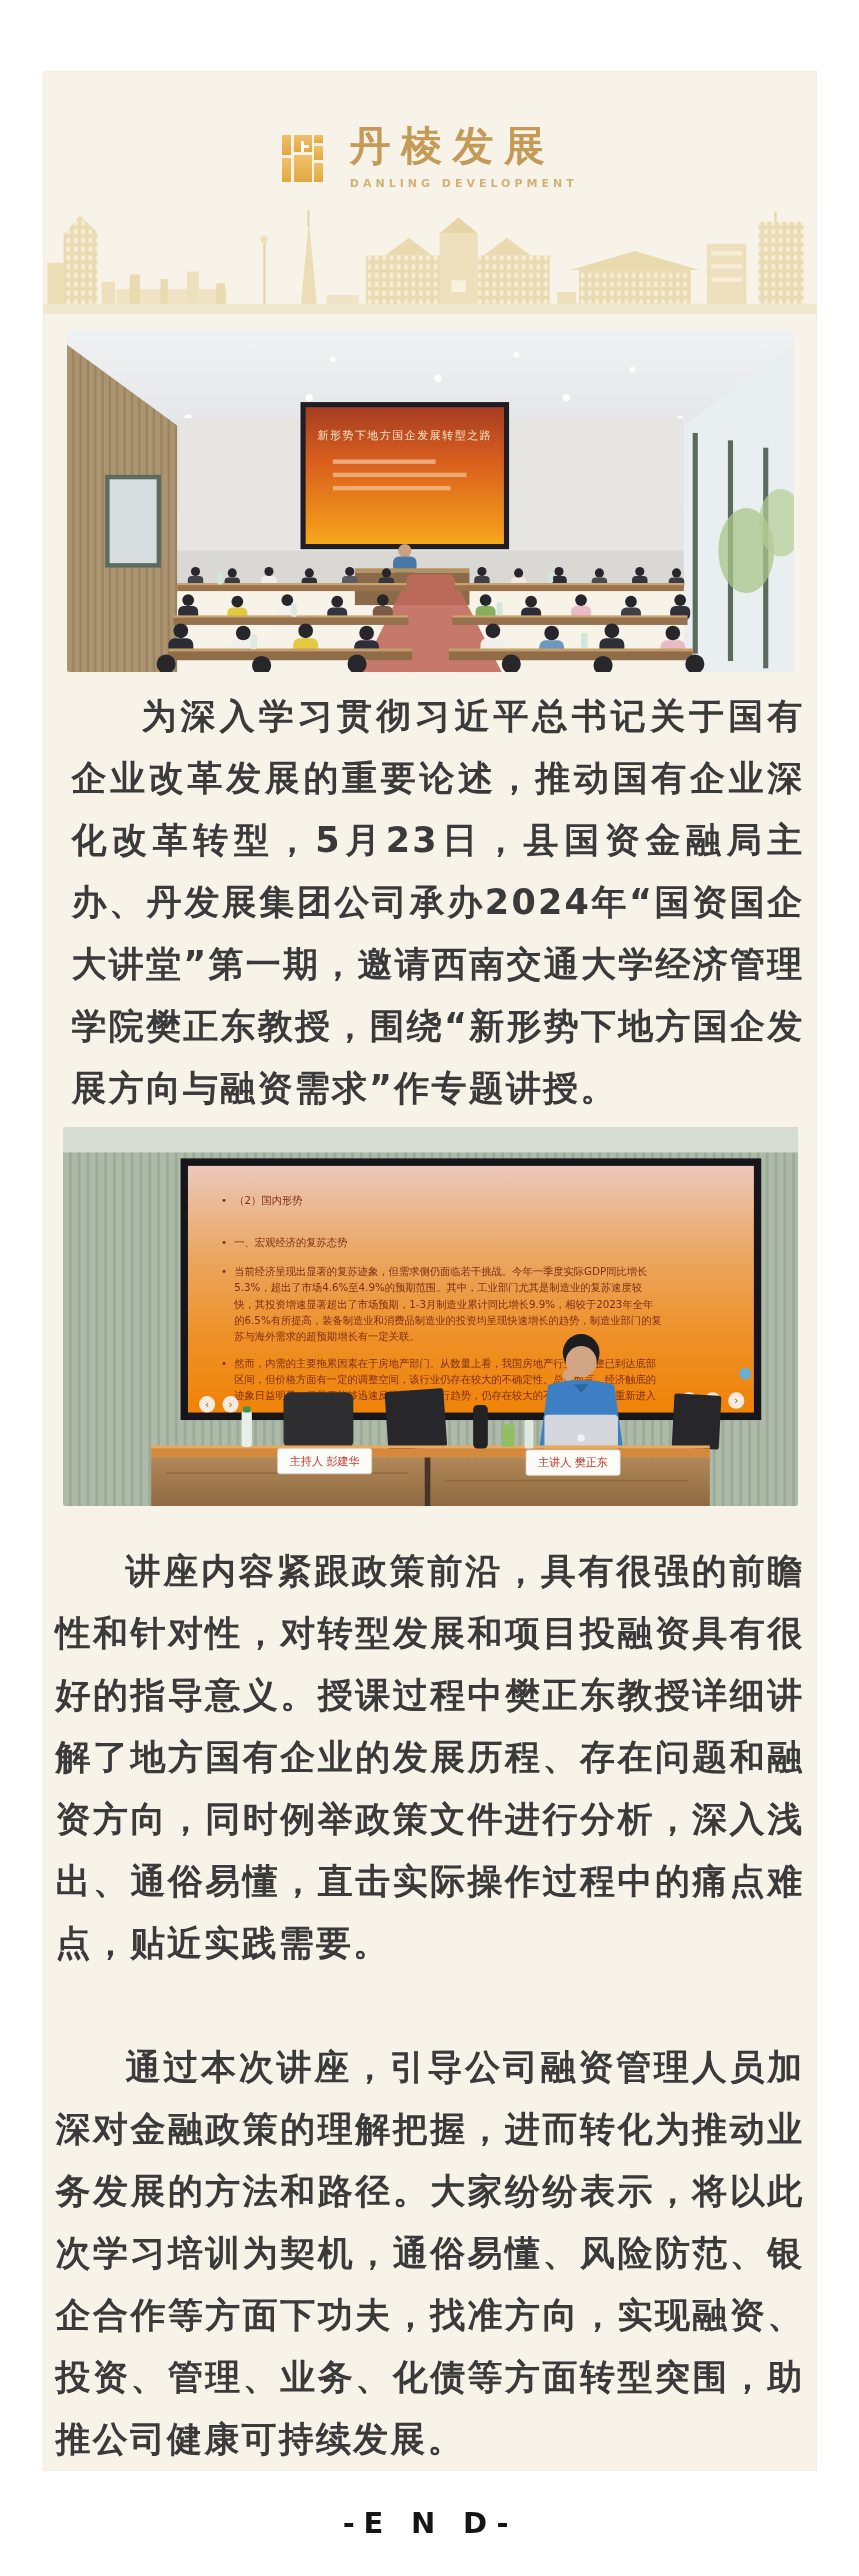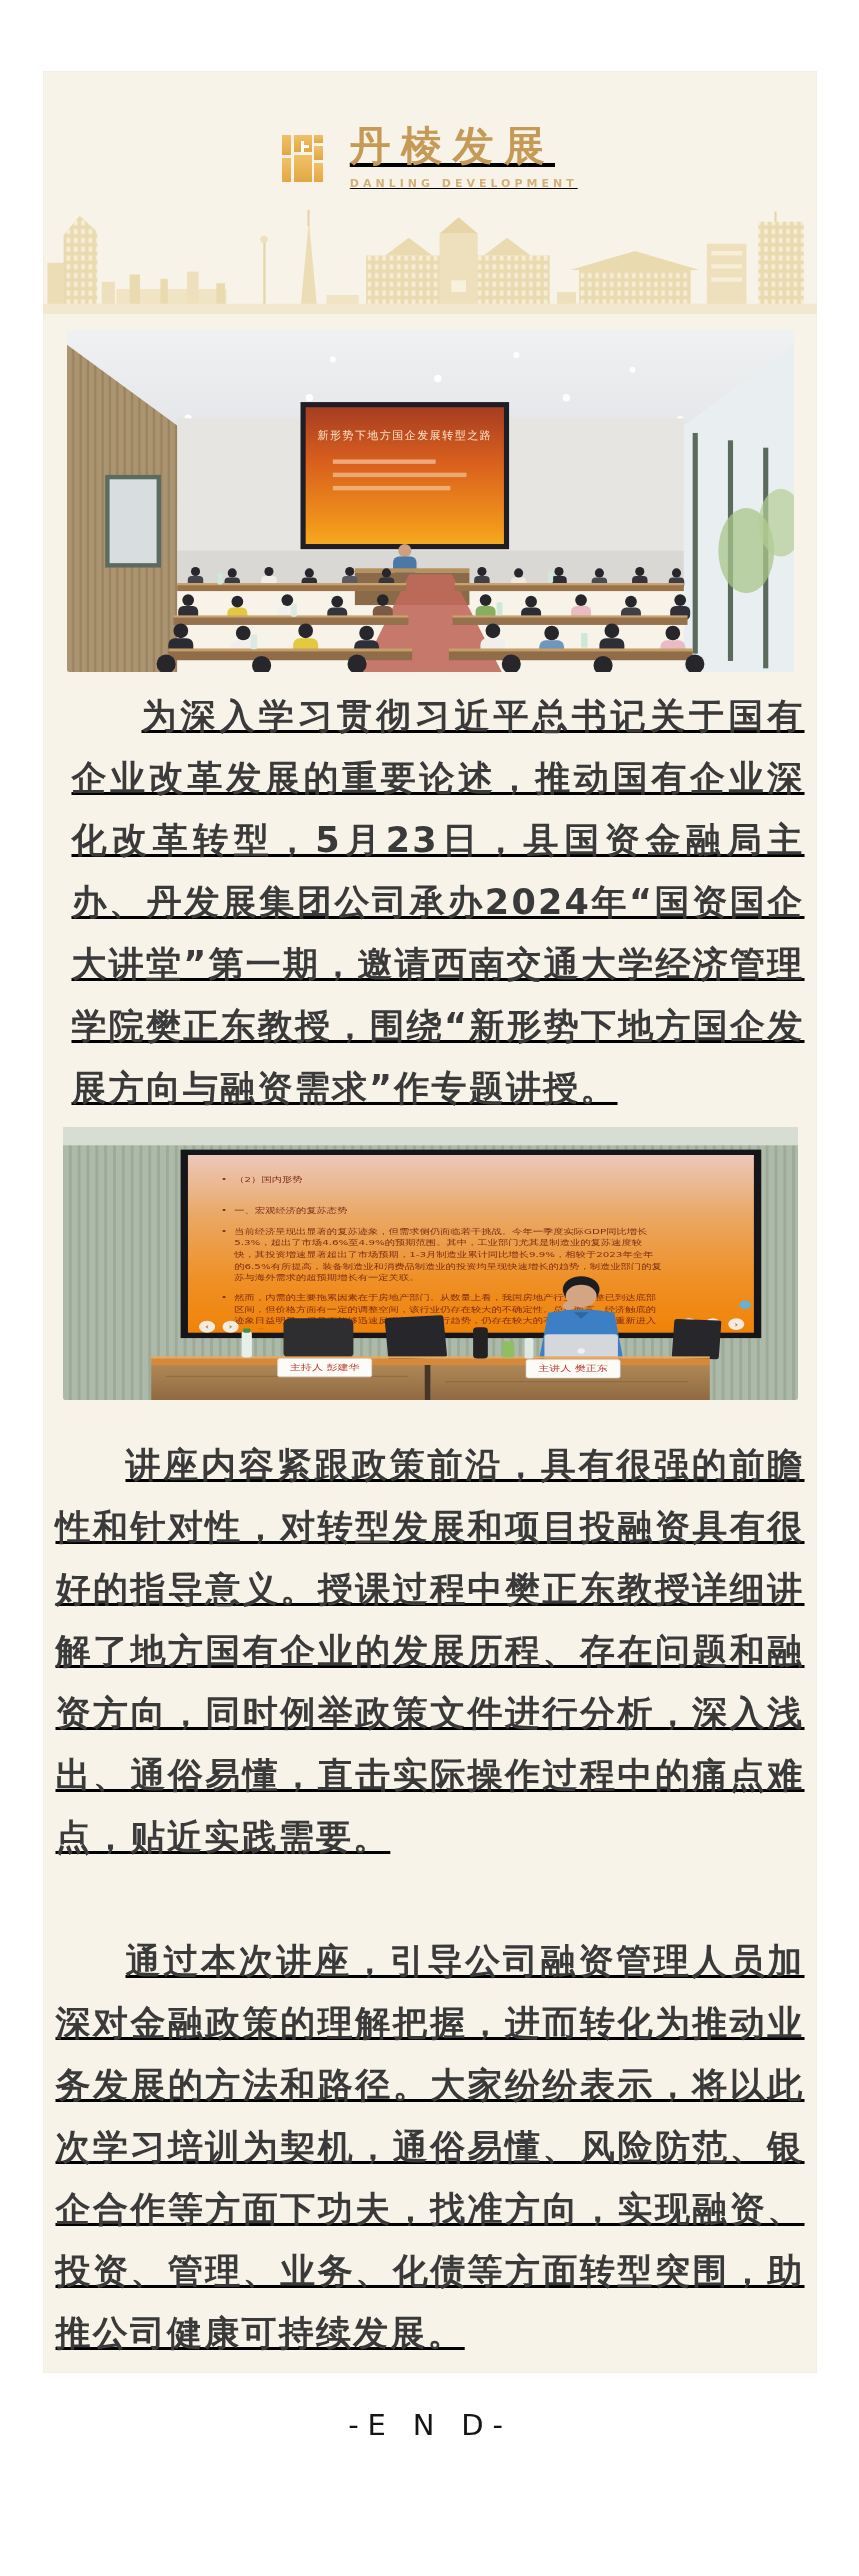--- a/index.html
+++ b/index.html
@@ -2,23 +2,22 @@
 <html style="font-size:11.8px"><head>
 <meta charset="utf-8">
 <style>
   html,body{margin:0;padding:0;}
   body{
     width:860px;height:2576px;background:#ffffff;position:relative;
     font-family:"DejaVu Sans",sans-serif;overflow:hidden;
   }
   .top-spacer{height:71px;}
   .content{
-    margin:0 43px;background:#f8f3e9;padding:53px 0 9px 0;
+    margin:0 43px;background:#f8f3e9;padding:53px 0 1px 0;
     box-shadow:0 0 0 0.7px #f3ede0 inset;
-    text-decoration:underline;
   }
   
   .logo-row{display:flex;justify-content:center;align-items:center;gap:26.5px;}
   .logo-icon{position:relative;width:41px;height:47px;flex:0 0 auto;}
   .logo-icon .pc{position:absolute;background:linear-gradient(180deg,#f0c169,#e2a743);}
   .pc.l1{left:0;top:0;width:8.8px;height:20px;}
   .pc.l2{left:0;top:23px;width:8.8px;height:24px;}
   .pc.m1{left:11.8px;top:0;width:17.6px;height:17.6px;}
   .pc.m2{left:11.8px;top:20.6px;width:17.6px;height:26.5px;}
   .pc.r1{left:32px;top:0;width:8.8px;height:8px;}
@@ -33,34 +32,34 @@
   }
   .logo-en{
     font-size:11px;line-height:17.6px;color:#d2b176;letter-spacing:4px;font-weight:700;
     margin-top:7px;
   }
   
   .skyline{display:block;width:100%;height:104px;margin-top:17.6px;}
   
   .photo{display:block;margin:0 auto;border-radius:2.2px;overflow:hidden;}
   .photo1{width:727px;height:342px;margin-top:16px;}
-  .photo2{width:735px;height:273px;margin-top:7.3px;}
+  .photo2{width:735px;height:379px;margin-top:7.3px;}
   .photo svg{display:block;width:100%;height:100%;}
   
   .para{
     margin:0;padding:0 12.5px;color:#3a3a3a;font-size:35px;line-height:62px;
     font-weight:700;letter-spacing:2.2px;text-align:justify;text-indent:2em;
   }
   .para.p1{margin-top:13.2px;margin-left:16px;}
   .para.p2{margin-top:34px;}
   .para.p3{margin-top:62px;}
   
   .end-mark{
     margin-top:34px;text-align:center;font-size:29px;line-height:37px;
-    font-weight:400;letter-spacing:8.8px;color:#151515;
+    font-weight:700;letter-spacing:8.8px;color:#151515;
   }
   
   .slide{
     font-family:"DejaVu Sans",sans-serif;color:#7e2c16;font-size:14px;line-height:1.55;
   }
   .slide .row{position:relative;padding-left:18px;margin:0 0 14px 0;}
   .slide .row::before{content:"\2022";position:absolute;left:0;top:0;}
   .slide .h{margin-bottom:34px;}
   .slide .b1{margin-bottom:18px;}
 </style>

